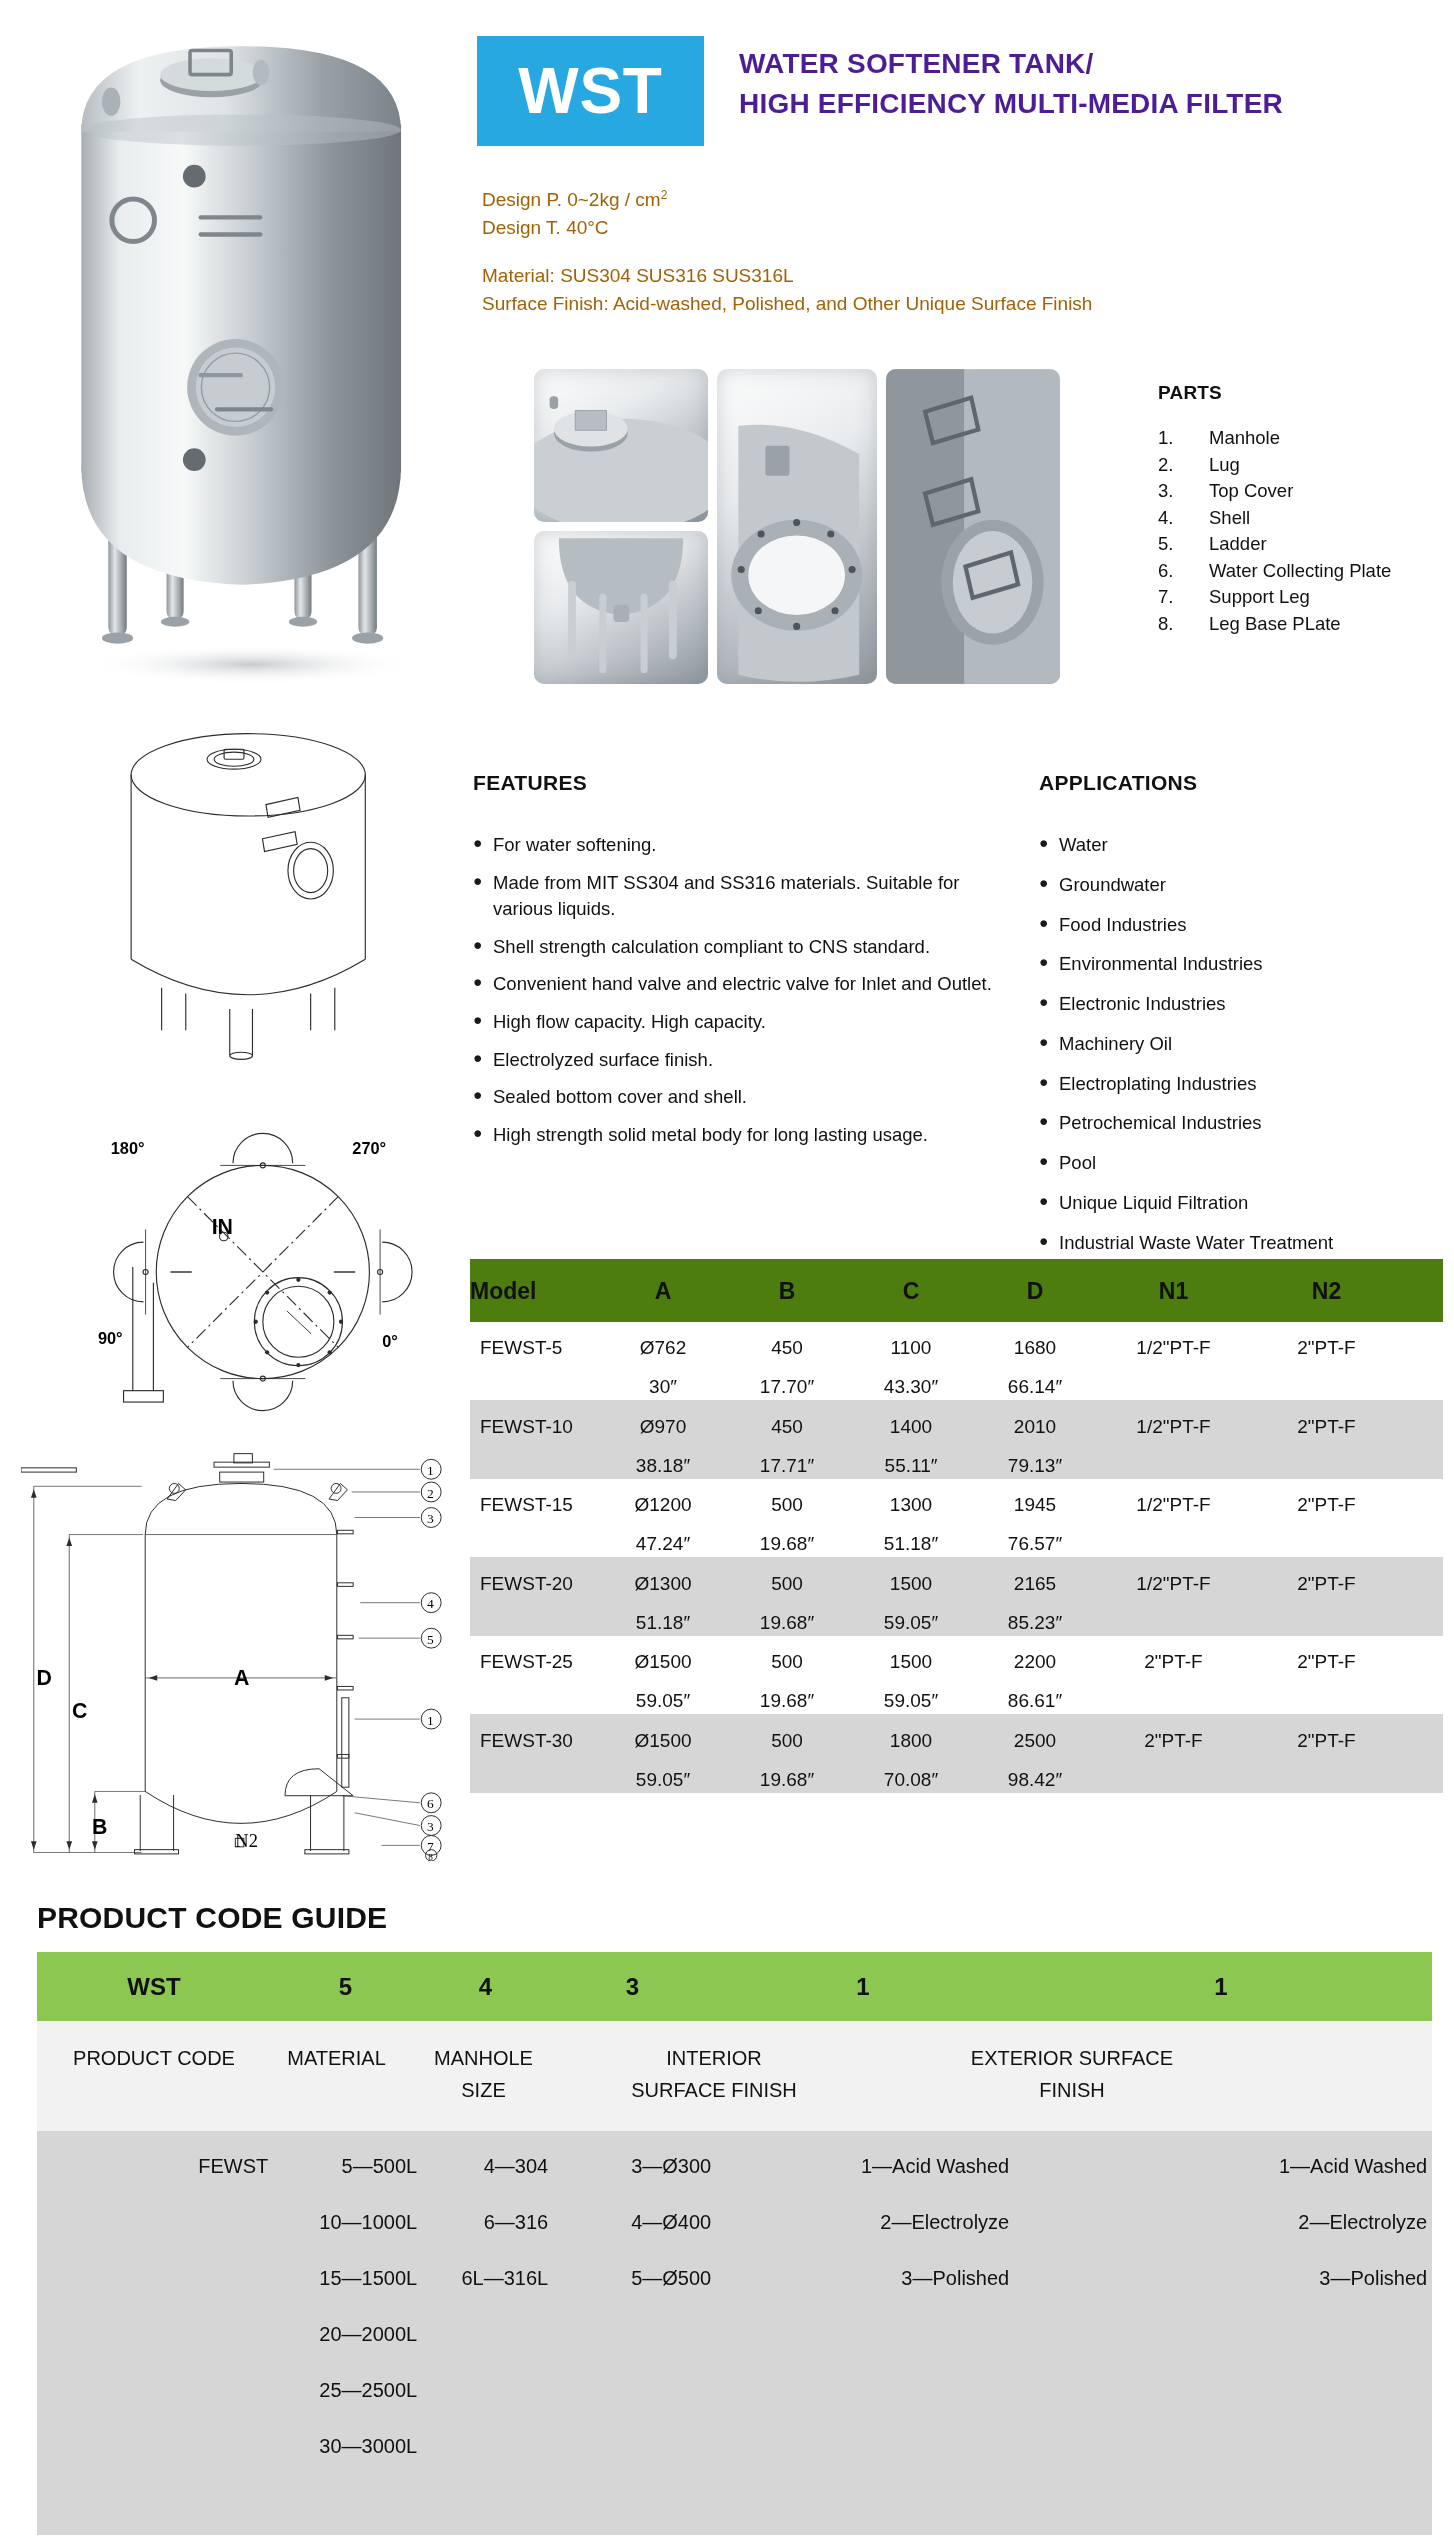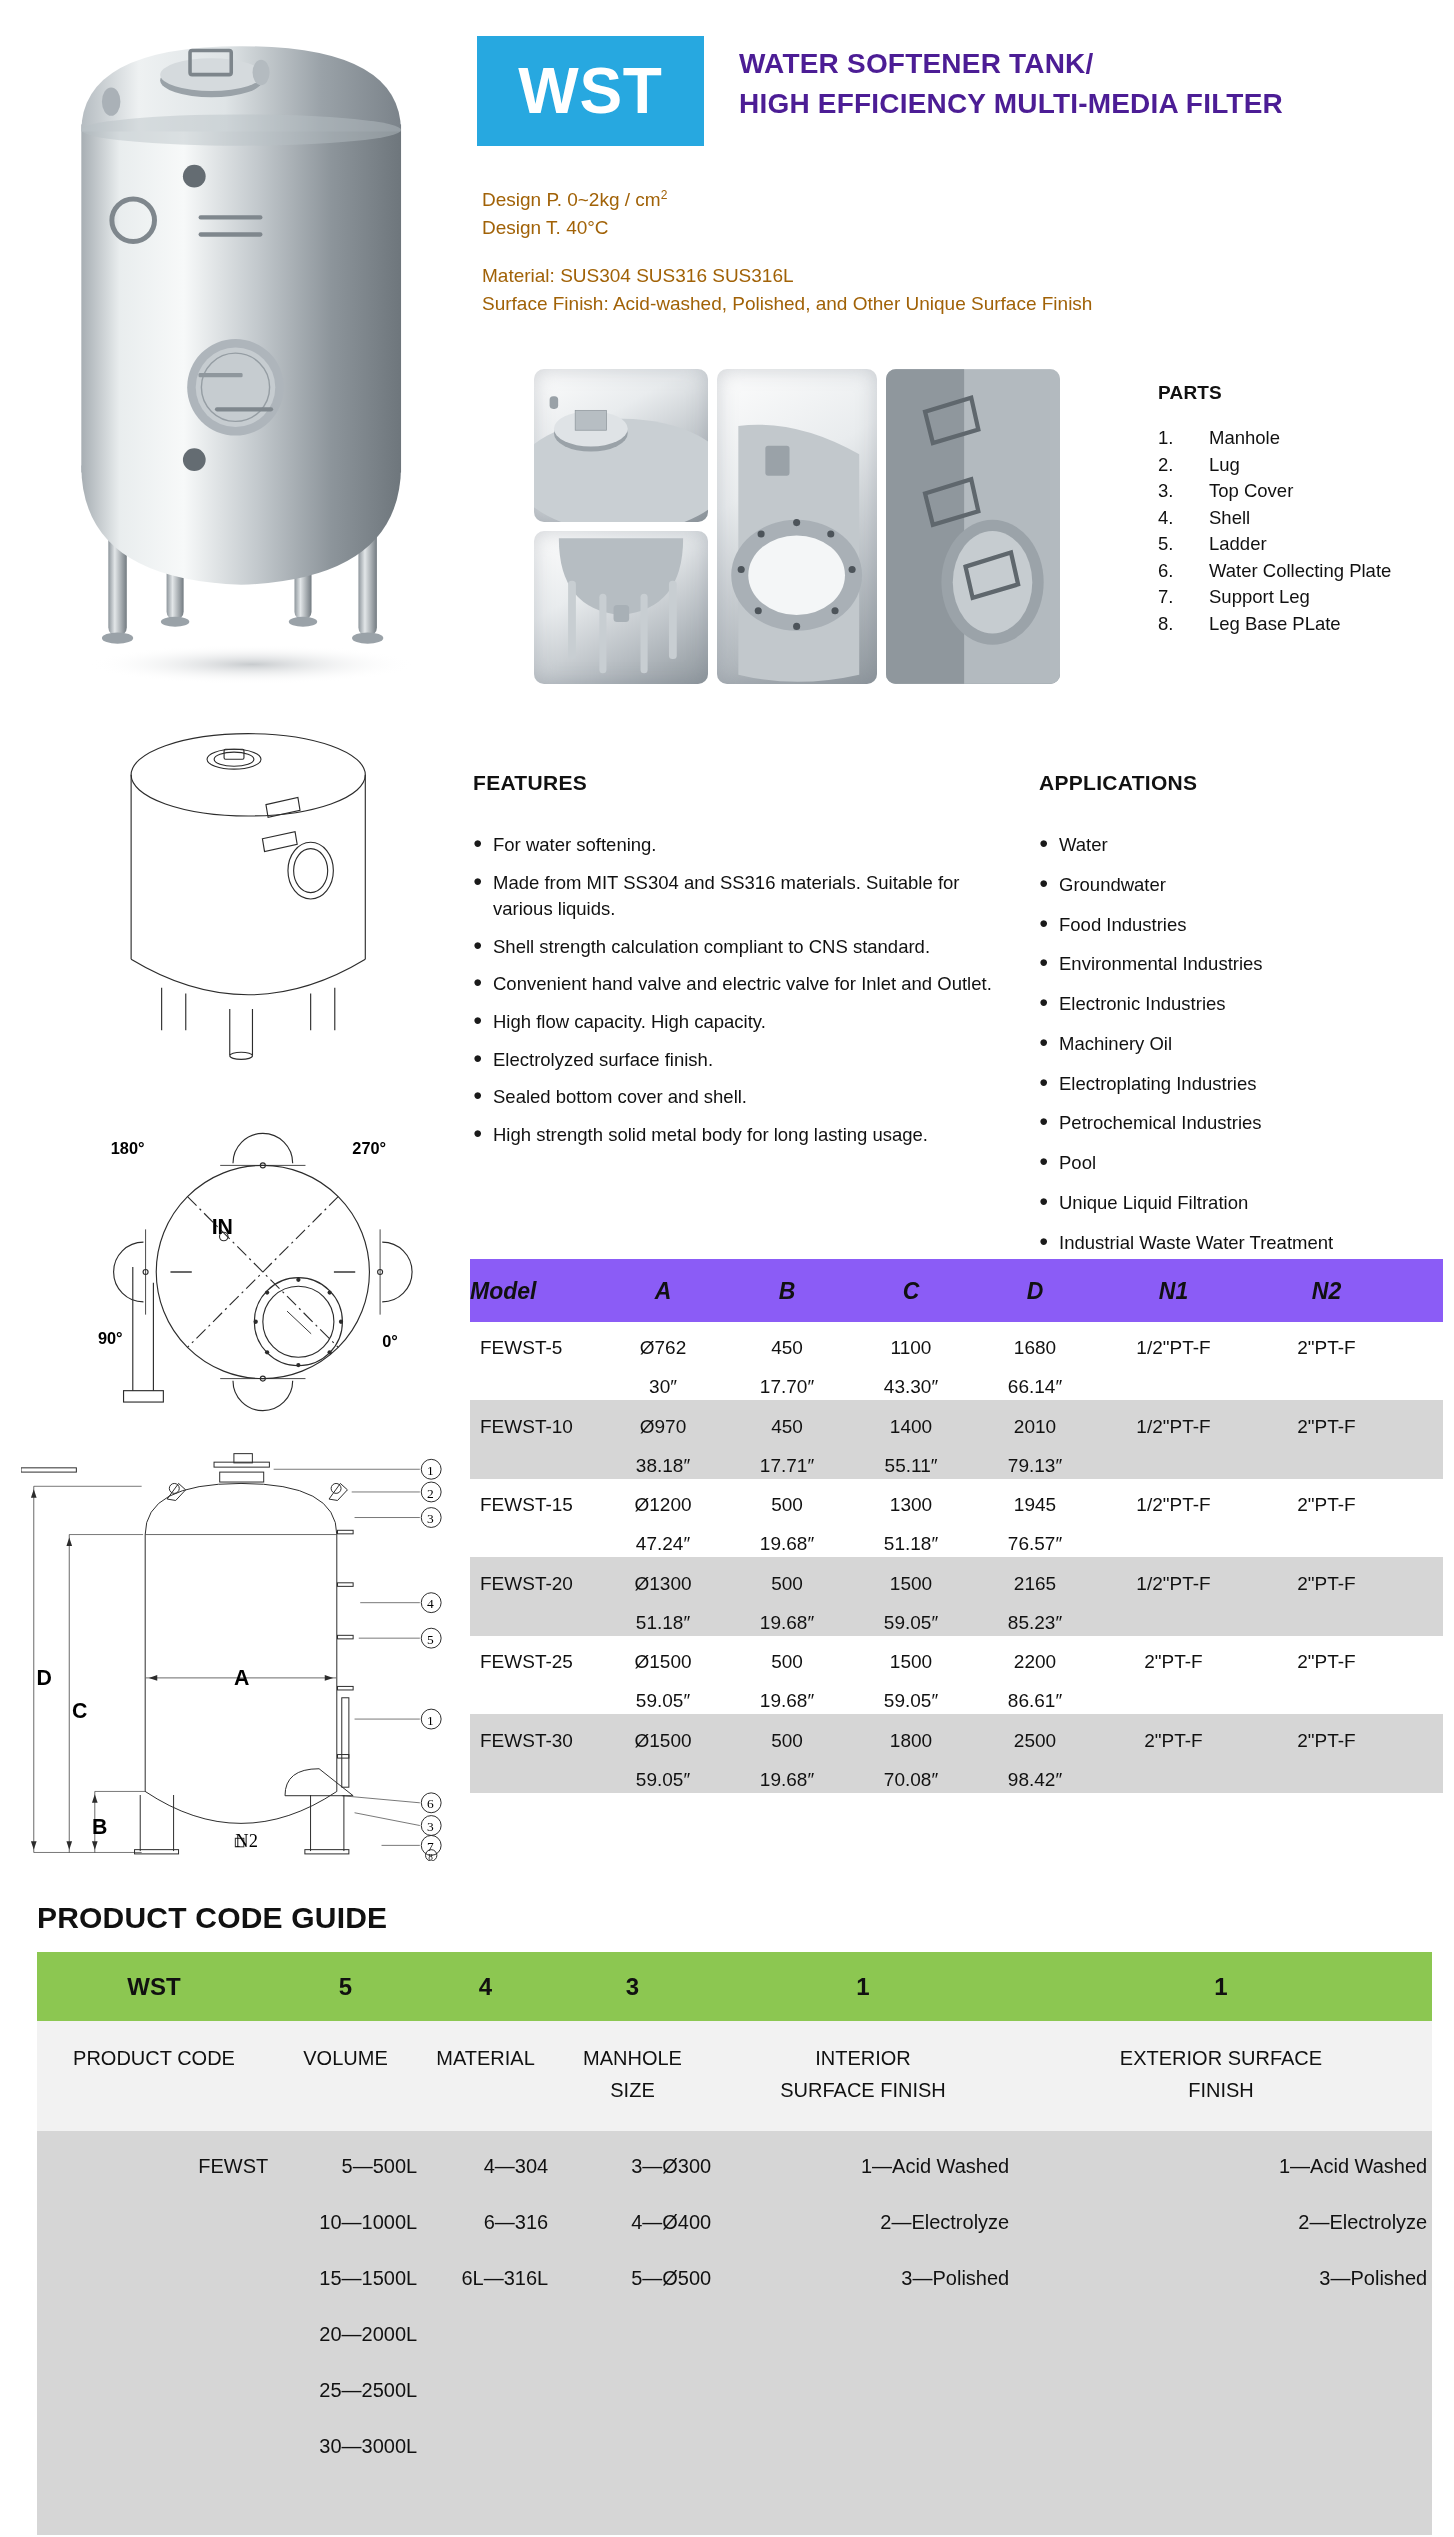--- a/index.html
+++ b/index.html
@@ -73,21 +73,21 @@
   
   .dwg-top { position: absolute; left: 85px; top: 725px; width: 369px; height: 348px; }
   .dwg-plan { position: absolute; left: 85px; top: 1105px; width: 377px; height: 334px; }
   .dwg-dim  { position: absolute; left: 21px;  top: 1421px; width: 440px; height: 440px; }
   .dwg-label { font-weight: bold; font-size: 23px; fill: #000; }
   .dwg-label-lg { font-weight: bold; font-size: 30px; fill: #000; }
 
   
   .spec-table { position: absolute; left: 470px; top: 1259px; width: 973px; }
   .st-row { display: flex; }
-  .st-head { background: #8b5cf6; font-style: italic; }
+  .st-head { background: #4d7c0f; }
   .st-head .st-cell { font-weight: bold; font-size: 23px; padding: 18.5px 0 17px; }
   .st-cell { text-align: center; font-size: 19px; }
   .st-c0 { flex: 0 0 131px; text-align: left; padding-left: 10px; }
   .st-c1 { flex: 0 0 124px; }
   .st-c2 { flex: 0 0 124px; }
   .st-c3 { flex: 0 0 124px; }
   .st-c4 { flex: 0 0 124px; }
   .st-c5 { flex: 0 0 153px; }
   .st-c6 { flex: 0 0 153px; }
   .st-body-row { position: relative; }
@@ -693,23 +693,20 @@
       <div class="pcg-cell pcg-c2">4</div>
       <div class="pcg-cell pcg-c3">3</div>
       <div class="pcg-cell pcg-c4">1</div>
       <div class="pcg-cell pcg-c5">1</div>
     </div>
 
     <div class="pcg-row pcg-sub">
       <div class="pcg-cell pcg-c0">
         <div>PRODUCT CODE</div>
       </div>
-      <div class="pcg-cell pcg-c1">
-        <div>VOLUME</div>
-      </div>
       <div class="pcg-cell pcg-c2">
         <div>MATERIAL</div>
       </div>
       <div class="pcg-cell pcg-c3">
         <div>MANHOLE</div>
         <div>SIZE</div>
       </div>
       <div class="pcg-cell pcg-c4">
         <div>INTERIOR</div>
         <div>SURFACE FINISH</div>

